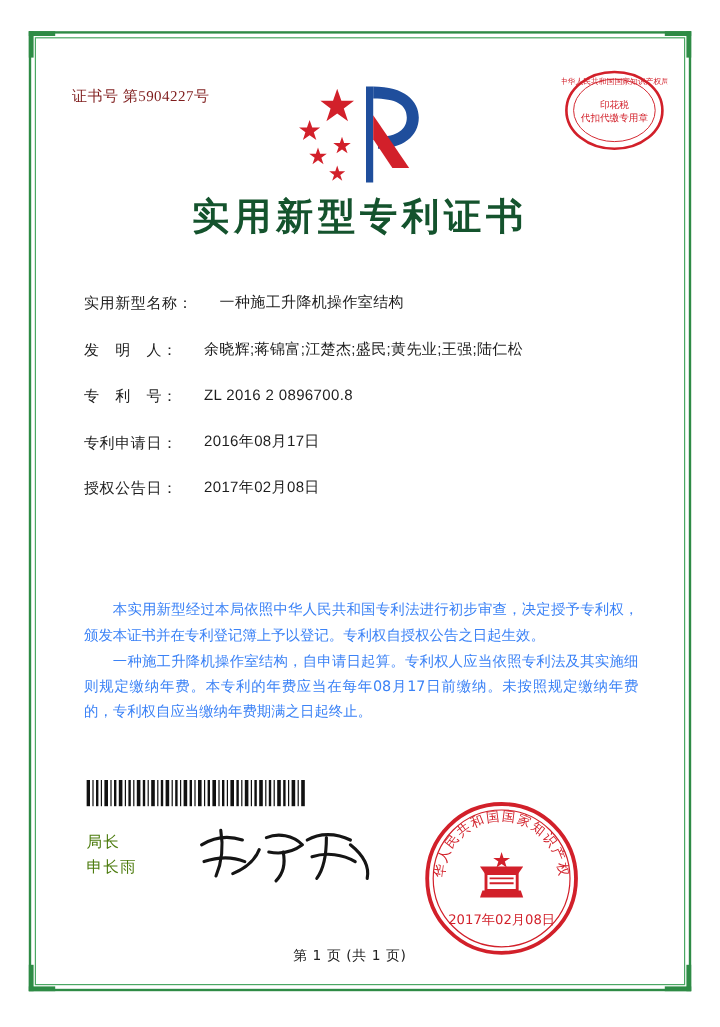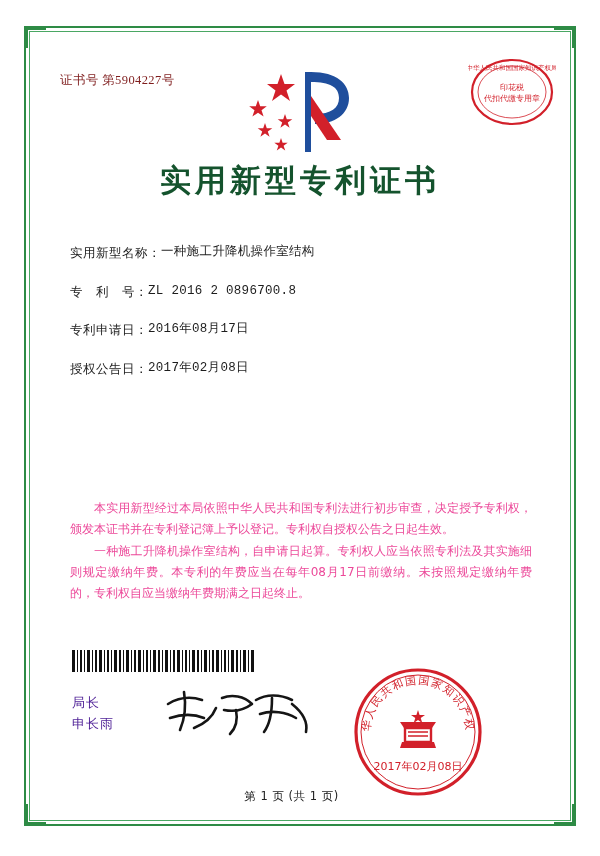--- a/index.html
+++ b/index.html
@@ -103,46 +103,47 @@
     top: 244px;
     width: 470px;
   }
   .field-row {
     display: flex;
     align-items: flex-end;
     margin-bottom: 21px;
     font-size: 13px;
     line-height: 1.4;
     color: #1d1d1d;
+    gap: 22px;
   }
   .field-label {
     flex: 0 0 auto;
     white-space: nowrap;
     font-family: "DejaVu Sans", sans-serif;
     font-size: 12.5px;
     letter-spacing: 0.5px;
   }
   .field-value {
     flex: 1 1 auto;
-    font-family: Liberation Mono, monospace;
+    font-family: Liberation Sans, sans-serif;
     font-size: 12.5px;
     letter-spacing: 0.3px;
     word-break: break-all;
   }
 
   
   .body-text {
     position: absolute;
     left: 70px;
     top: 498px;
     width: 462px;
     font-family: "DejaVu Sans", sans-serif;
     font-size: 12px;
     line-height: 1.72;
-    color: #ec4899;
+    color: #3b82f6;
     text-align: justify;
   }
   .body-text p {
     margin: 0 0 2px 0;
     text-indent: 24px;
   }
 
   
   .barcode {
     position: absolute;
@@ -154,21 +155,21 @@
 
   
   .sig-block {
     position: absolute;
     left: 72px;
     top: 692px;
     font-family: "DejaVu Sans", sans-serif;
     font-size: 13px;
     line-height: 1.65;
     letter-spacing: 1px;
-    color: #4c1d95;
+    color: #4d7c0f;
   }
   .sig-hand {
     position: absolute;
     left: 160px;
     top: 684px;
     width: 160px;
     height: 58px;
   }
 
   
@@ -233,20 +234,24 @@
       </g>
     </svg>
   </div>
 
   <div class="title">实用新型专利证书</div>
 
   <div class="fields">
     <div class="field-row">
       <span class="field-label">实用新型名称：</span>
       <span class="field-value">一种施工升降机操作室结构</span>
+    </div>
+    <div class="field-row">
+      <span class="field-label">发　明　人：</span>
+      <span class="field-value">余晓辉;蒋锦富;江楚杰;盛民;黄先业;王强;陆仁松</span>
     </div>
     <div class="field-row">
       <span class="field-label">专　利　号：</span>
       <span class="field-value">ZL 2016 2 0896700.8</span>
     </div>
     <div class="field-row">
       <span class="field-label">专利申请日：</span>
       <span class="field-value">2016年08月17日</span>
     </div>
     <div class="field-row">

